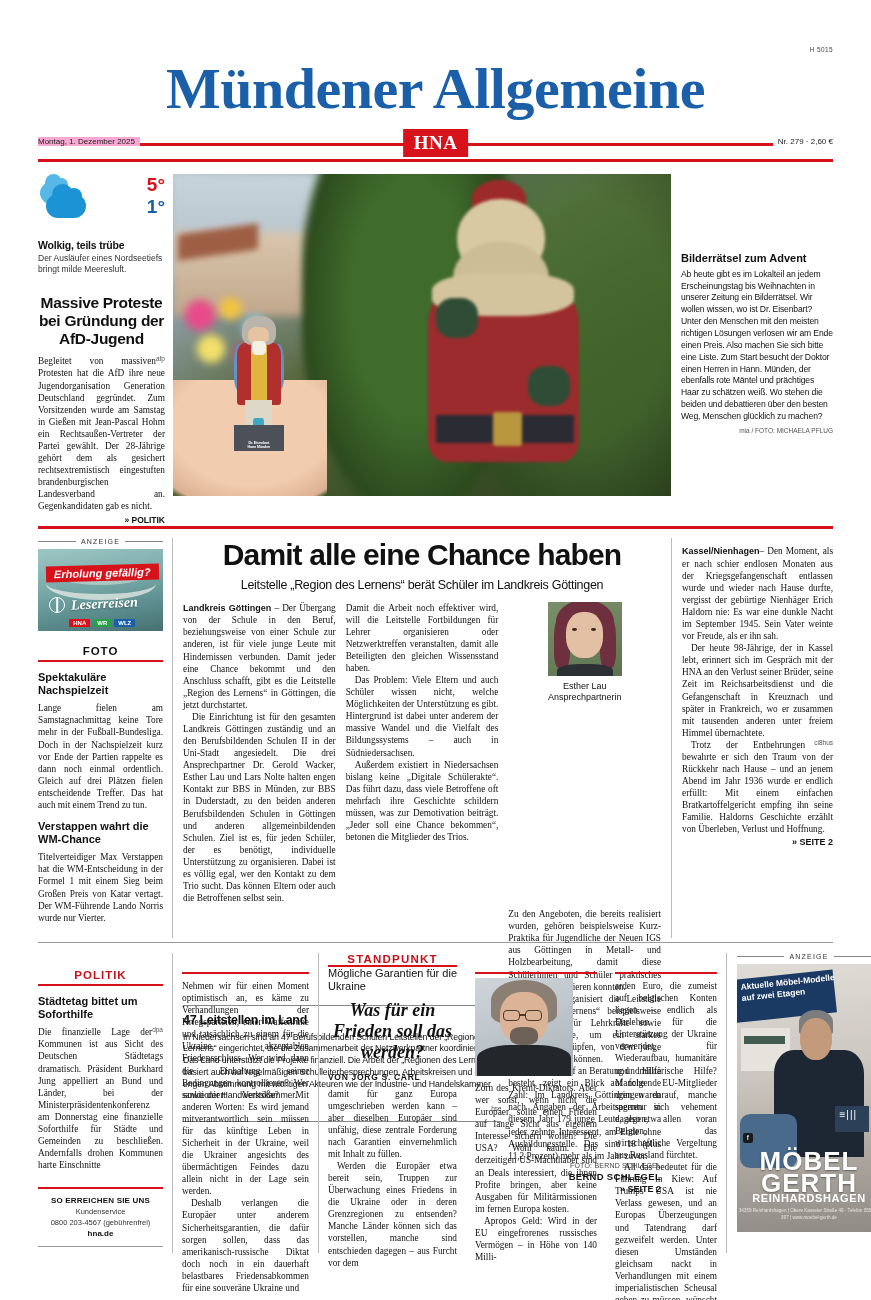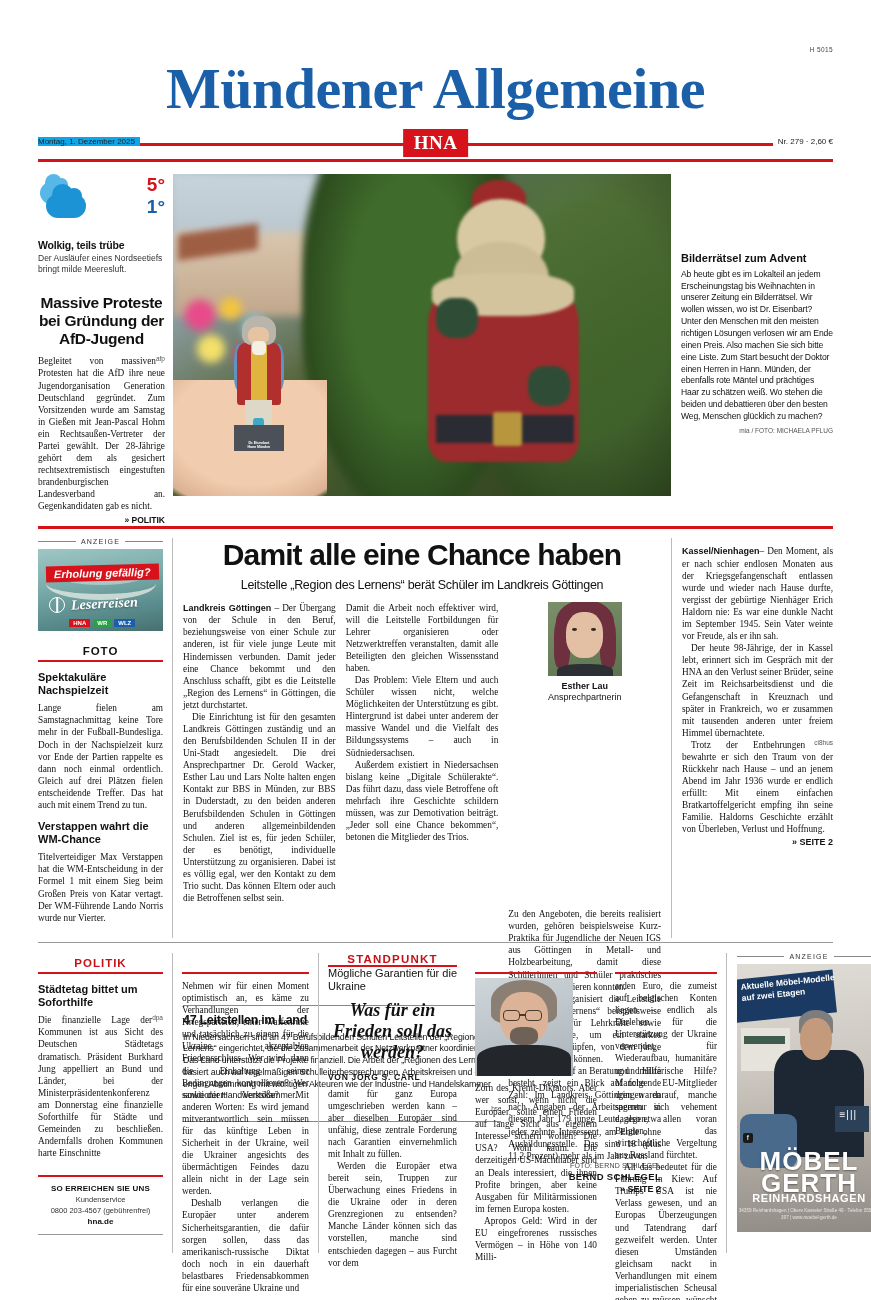--- a/index.html
+++ b/index.html
@@ -33,21 +33,21 @@
     position: relative;
     margin-top: 14px;
     height: 22px;
   }
   .masthead-bar .rule {
     position: absolute; left: 0; right: 0; top: 11px;
     height: 2.5px; background: #d8121a;
   }
   .masthead-date {
     position: absolute; left: 0; top: 5px;
-    font-size: 8px; color: #222; background: #0ea5e9; padding-right: 5px;
+    font-size: 8px; color: #222; background: #f9a8d4; padding-right: 5px;
   }
   .masthead-issue {
     position: absolute; right: 0; top: 5px;
     font-size: 8px; color: #222; background: #fff; padding-left: 5px;
   }
   .hna-logo {
     position: absolute; left: 50%; transform: translateX(-50%); top: -3px;
     background: #d8121a; color: #fff;
     font-family: "Liberation Serif", serif; font-weight: bold;
     font-size: 19px; line-height: 28px;
@@ -215,21 +215,21 @@
   .portrait {
     width: 74px; height: 74px; margin: 0 auto; overflow:hidden; position:relative;
     background: linear-gradient(160deg,#7b8f6a,#5d7350);
   }
   .pt-hair { position:absolute; left:11%; top:-2%; width:78%; height:62%; background:#6e2f3f; border-radius:48% 48% 36% 36%; }
   .pt-face { position:absolute; left:25%; top:14%; width:50%; height:62%; background:#e3bfa4; border-radius:44%; }
   .pt-hairL { position:absolute; left:8%; top:20%; width:22%; height:70%; background:#6e2f3f; border-radius:40% 10% 30% 30%; }
   .pt-hairR { position:absolute; right:8%; top:20%; width:22%; height:70%; background:#6e2f3f; border-radius:10% 40% 30% 30%; }
   .pt-shoulder { position:absolute; left:12%; bottom:-6%; width:76%; height:22%; background:#2c2f33; border-radius:40% 40% 0 0; }
   .pt-eye { position:absolute; width:7%; height:4%; background:#34261f; border-radius:50%; top:36%; }
-  .portrait-name { text-align:center; font-weight:bold; font-size:9px; margin-top:5px; }
+  .portrait-name { text-align:center; font-weight:normal; font-size:9px; margin-top:5px; }
   .portrait-role { text-align:center; font-size:9px; margin-top:1px; }
 
   .box-rule { height:1px; background:#888; margin:9px 0 7px; }
   .box-head { font-weight:bold; font-size:12.5px; letter-spacing:-0.3px; }
   .box-body { font-size:8.8px; line-height:1.33; margin-top:5px; letter-spacing:-0.15px; }
   .box-credit { font-size:6.5px; color:#555; text-align:right; margin-top:3px; }
 
   .photo-credit-sm { font-size:7px; color:#444; text-align:right; letter-spacing:.2px; }
   .byline { font-weight:bold; font-size:9.5px; text-align:right; margin-top:2px; letter-spacing:.3px; }
   .seite-ref { font-weight:bold; font-size:9px; text-align:right; margin-top:2px; }
@@ -488,21 +488,21 @@
       </div>
       <div class="seite-ref">» SEITE 2</div>
     </div>
   </div>
 
   <div class="rule-gray" style="margin-top:4px;"></div>
 
   <div class="botzone">
 
     <div class="bot-left">
-      <div class="section-label red" style="margin-top:4px;">POLITIK</div>
+      <div class="section-label red" style="margin-top:16px;">POLITIK</div>
       <div class="rule-red-2"></div>
       <div class="sub-head">Städtetag bittet um Soforthilfe</div>
       <div class="body-serif">
         <span class="credit-inline">dpa</span>
         <span>Die finanzielle Lage der Kommunen ist aus Sicht des Deutschen Städtetags dramatisch. Präsident Burkhard Jung appelliert an Bund und Länder, bei der Ministerpräsidentenkonferenz am Donnerstag eine finanzielle Soforthilfe für Städte und Gemeinden zu beschließen. Andernfalls drohen Kommunen harte Einschnitte</span>
       </div>
 
       <div class="contact-box">
         <div class="contact-title">SO ERREICHEN SIE UNS</div>
         <div class="contact-line">Kundenservice</div>

